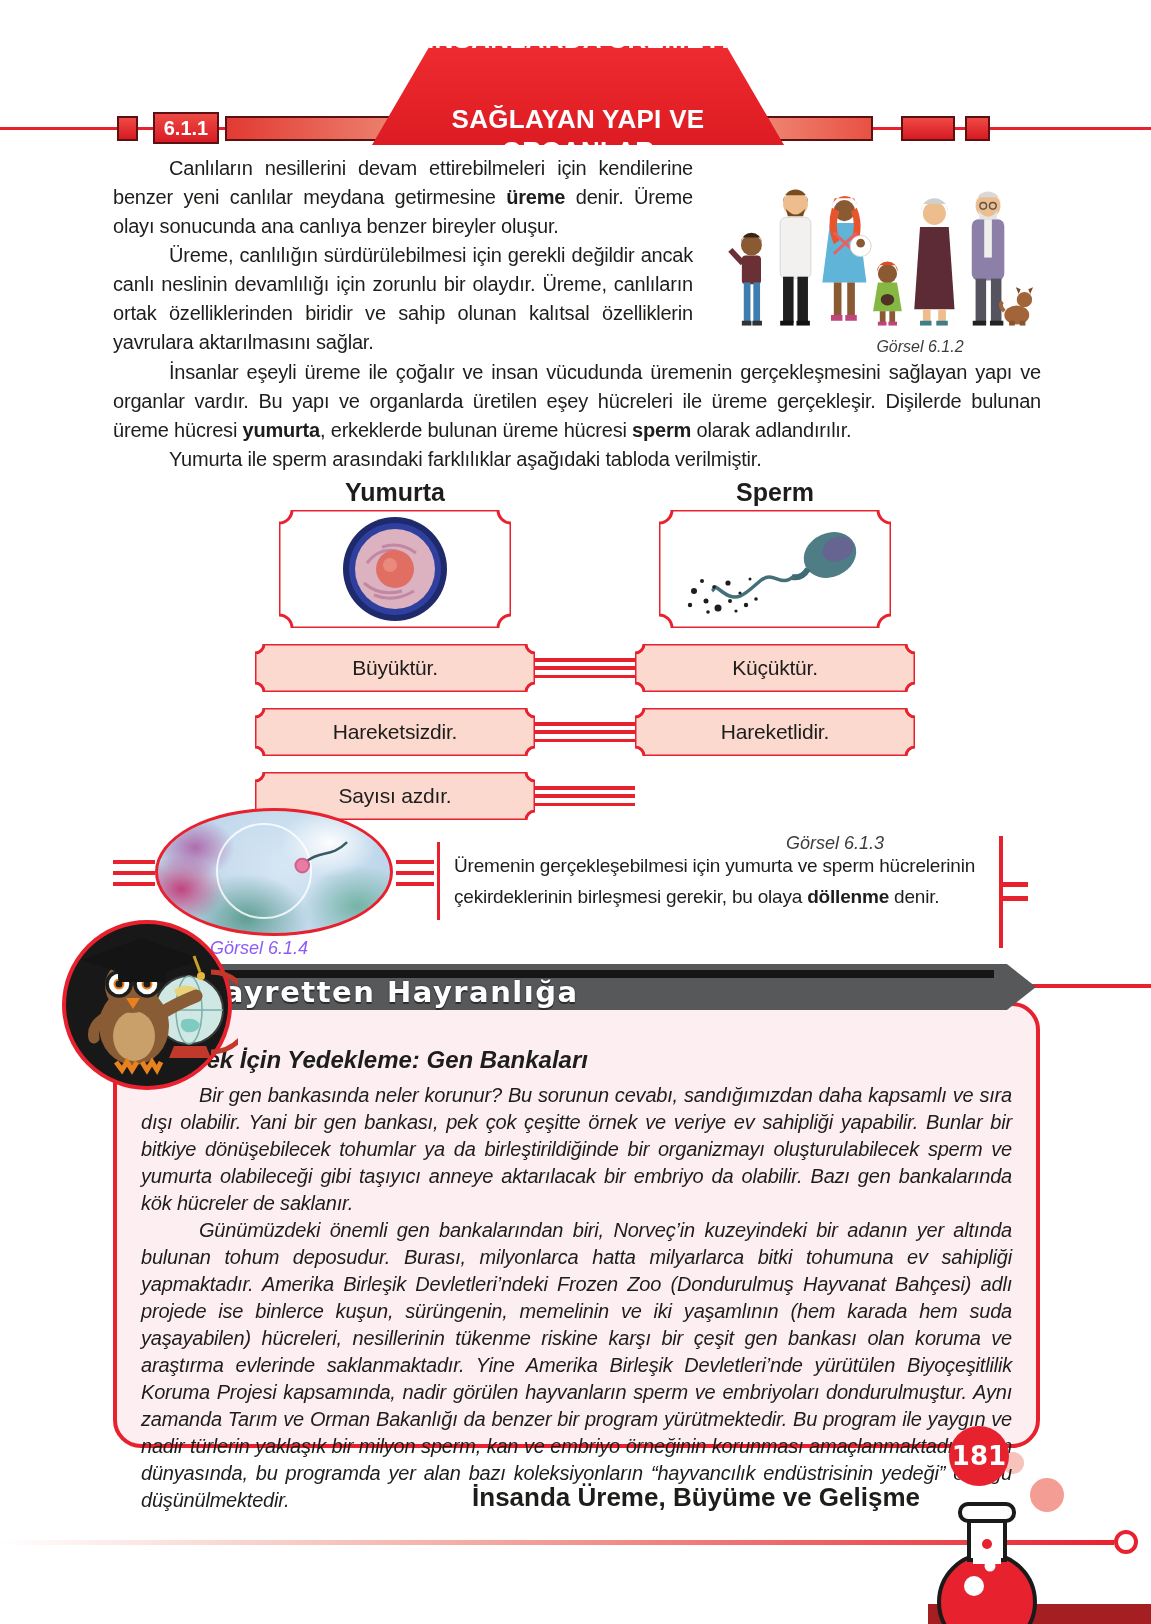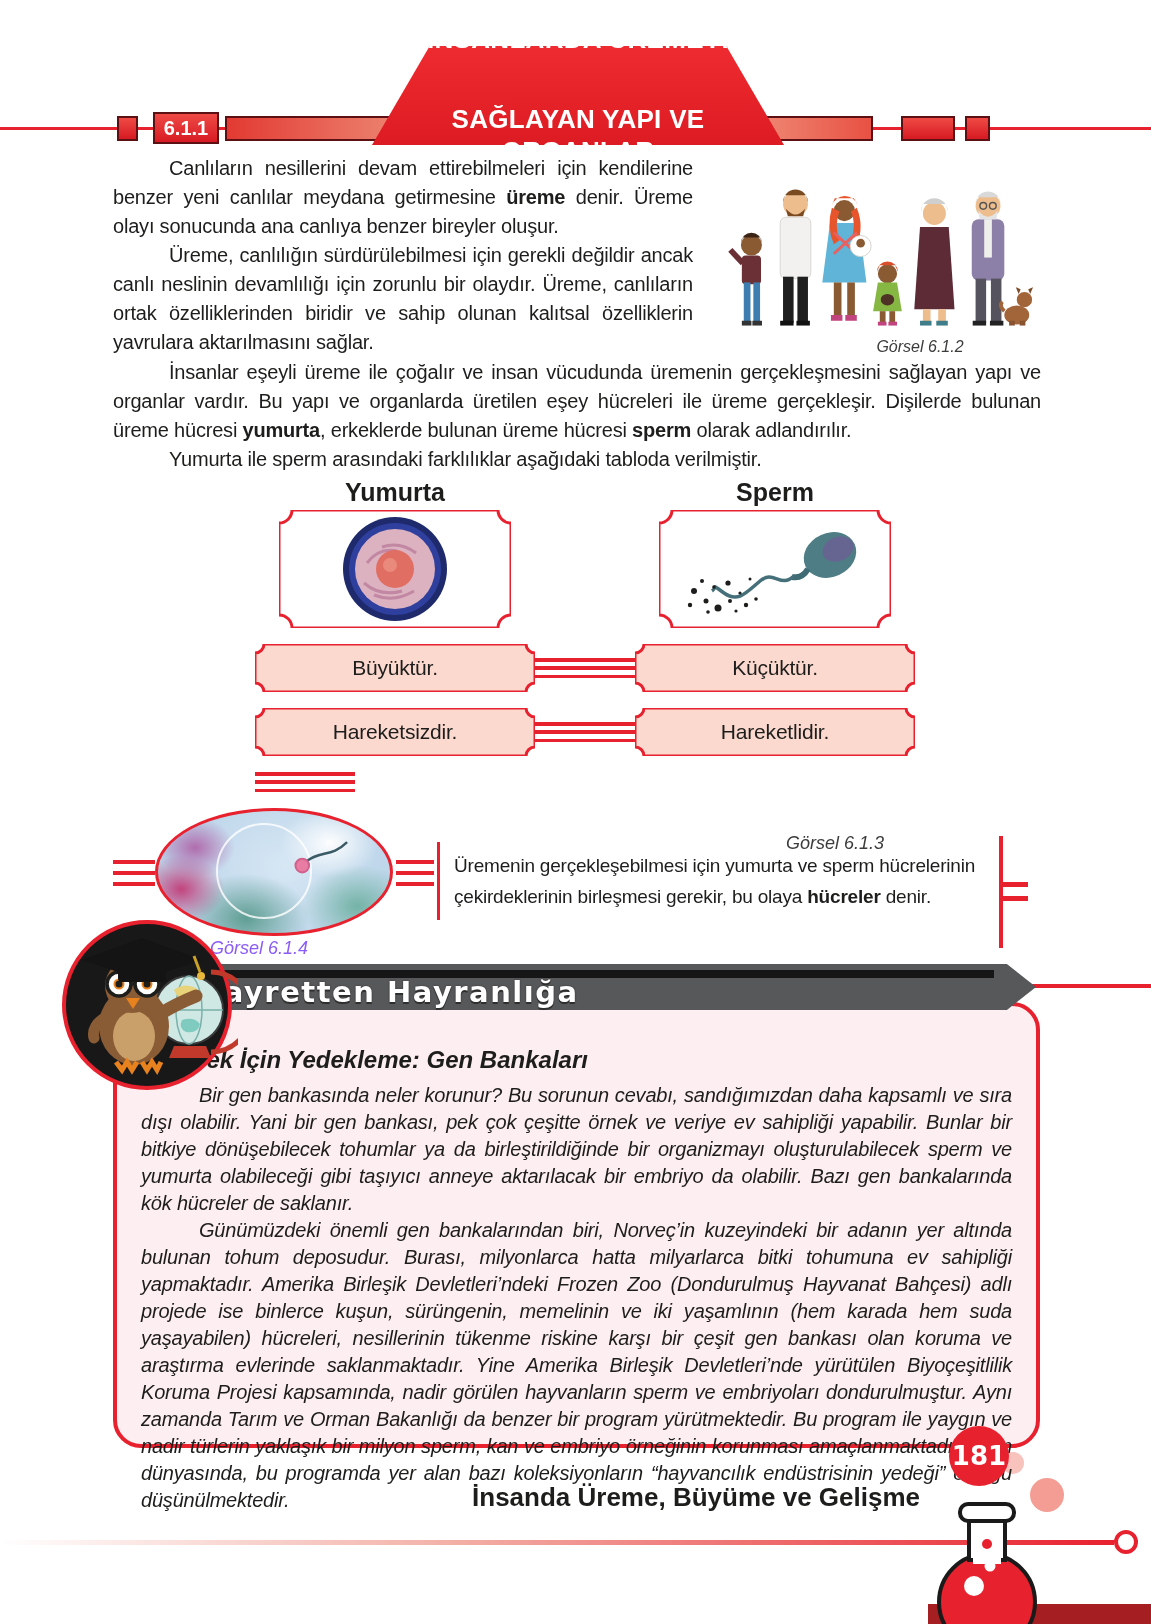--- a/index.html
+++ b/index.html
@@ -311,20 +311,26 @@
         </div>
       <div class="rowbox">
         <svg class="frame" viewBox="0 0 280 48">
             <path d="M9 0 H271 A9 9 0 0 0 280 9 V39 A9 9 0 0 0 271 48 H9 A9 9 0 0 0 0 39 V9 A9 9 0 0 0 9 0 Z" fill="#fbd9cf" stroke="#e8212e" stroke-width="3"></path>
           </svg>
         <span>Hareketlidir.</span>
       </div>
     </div>
 
     <div class="cmp-row">
+      <div class="rowbox">
+        <svg class="frame" viewBox="0 0 280 48">
+            <path d="M9 0 H271 A9 9 0 0 0 280 9 V39 A9 9 0 0 0 271 48 H9 A9 9 0 0 0 0 39 V9 A9 9 0 0 0 9 0 Z" fill="#fbd9cf" stroke="#e8212e" stroke-width="3"></path>
+          </svg>
+        <span>Sayısı azdır.</span>
+      </div>
       <div class="connector">
           <i></i>
           <i></i>
           <i></i>
         </div>
     </div>
   </div>
   <div class="caption-613">Görsel 6.1.3</div>
 
   <div class="triple abs" style="top:860px;left:113px;width:42px;">
@@ -338,21 +344,21 @@
       <path d="M152 52 C 166 40 178 48 194 32" stroke="#3a5a66" stroke-width="2.5" fill="none"></path>
       <circle cx="148" cy="56" r="7" fill="#e87ca2" stroke="#d2608c" stroke-width="2"></circle>
     </svg>
   </div>
   <div class="triple abs" style="top:860px;left:396px;width:38px;">
       <i></i>
       <i></i>
       <i></i>
     </div>
   <div class="fert-text">
-    <span>Üremenin gerçekleşebilmesi için yumurta ve sperm hücrelerinin çekirdeklerinin birleşmesi gerekir, bu olaya </span><b>hücreler</b><span> denir.</span>
+    <span>Üremenin gerçekleşebilmesi için yumurta ve sperm hücrelerinin çekirdeklerinin birleşmesi gerekir, bu olaya </span><b>döllenme</b><span> denir.</span>
   </div>
   <div class="endmark">
     <div class="v"></div>
       <div class="h" style="top:46px;"></div>
       <div class="h" style="top:60px;"></div>
   </div>
   <div class="caption-614">Görsel 6.1.4</div>
 
   <div class="pinkbox">
     <h3>Gelecek İçin Yedekleme: Gen Bankaları</h3>

